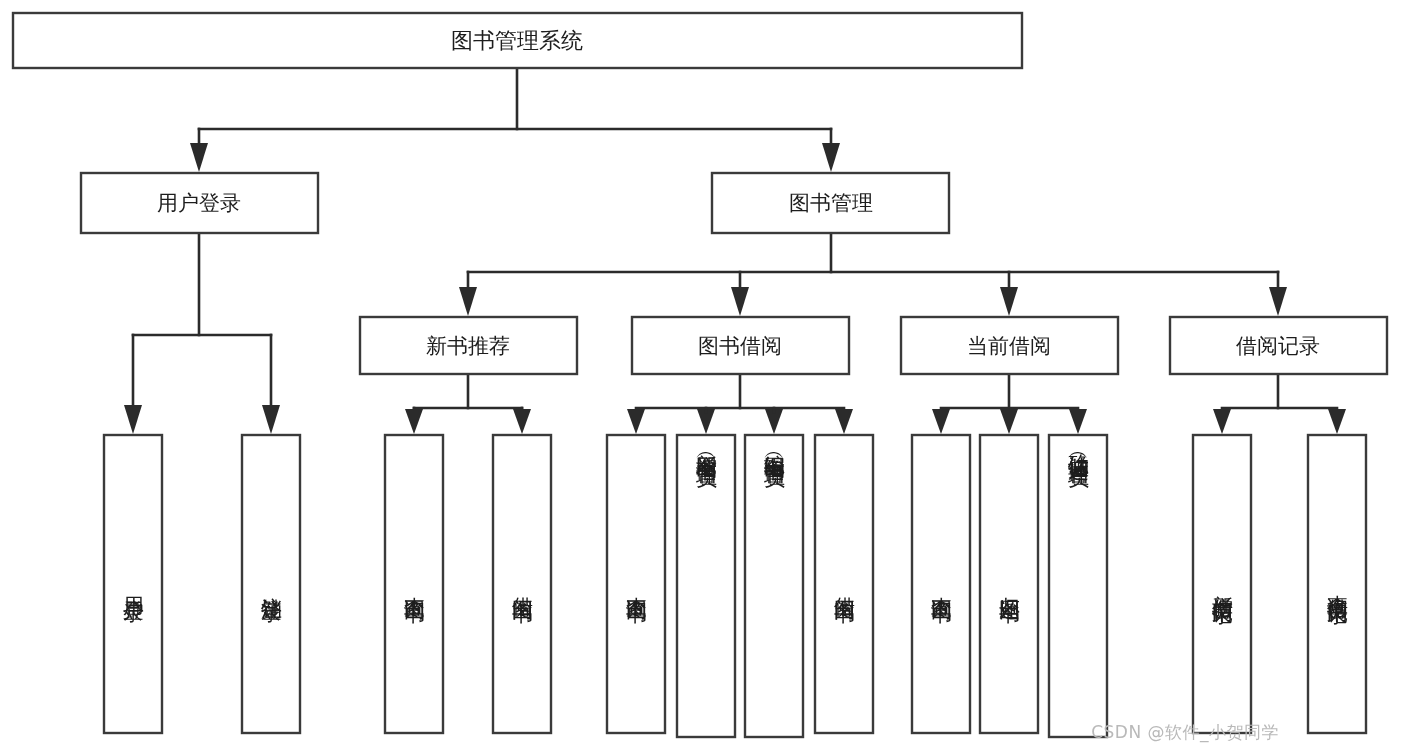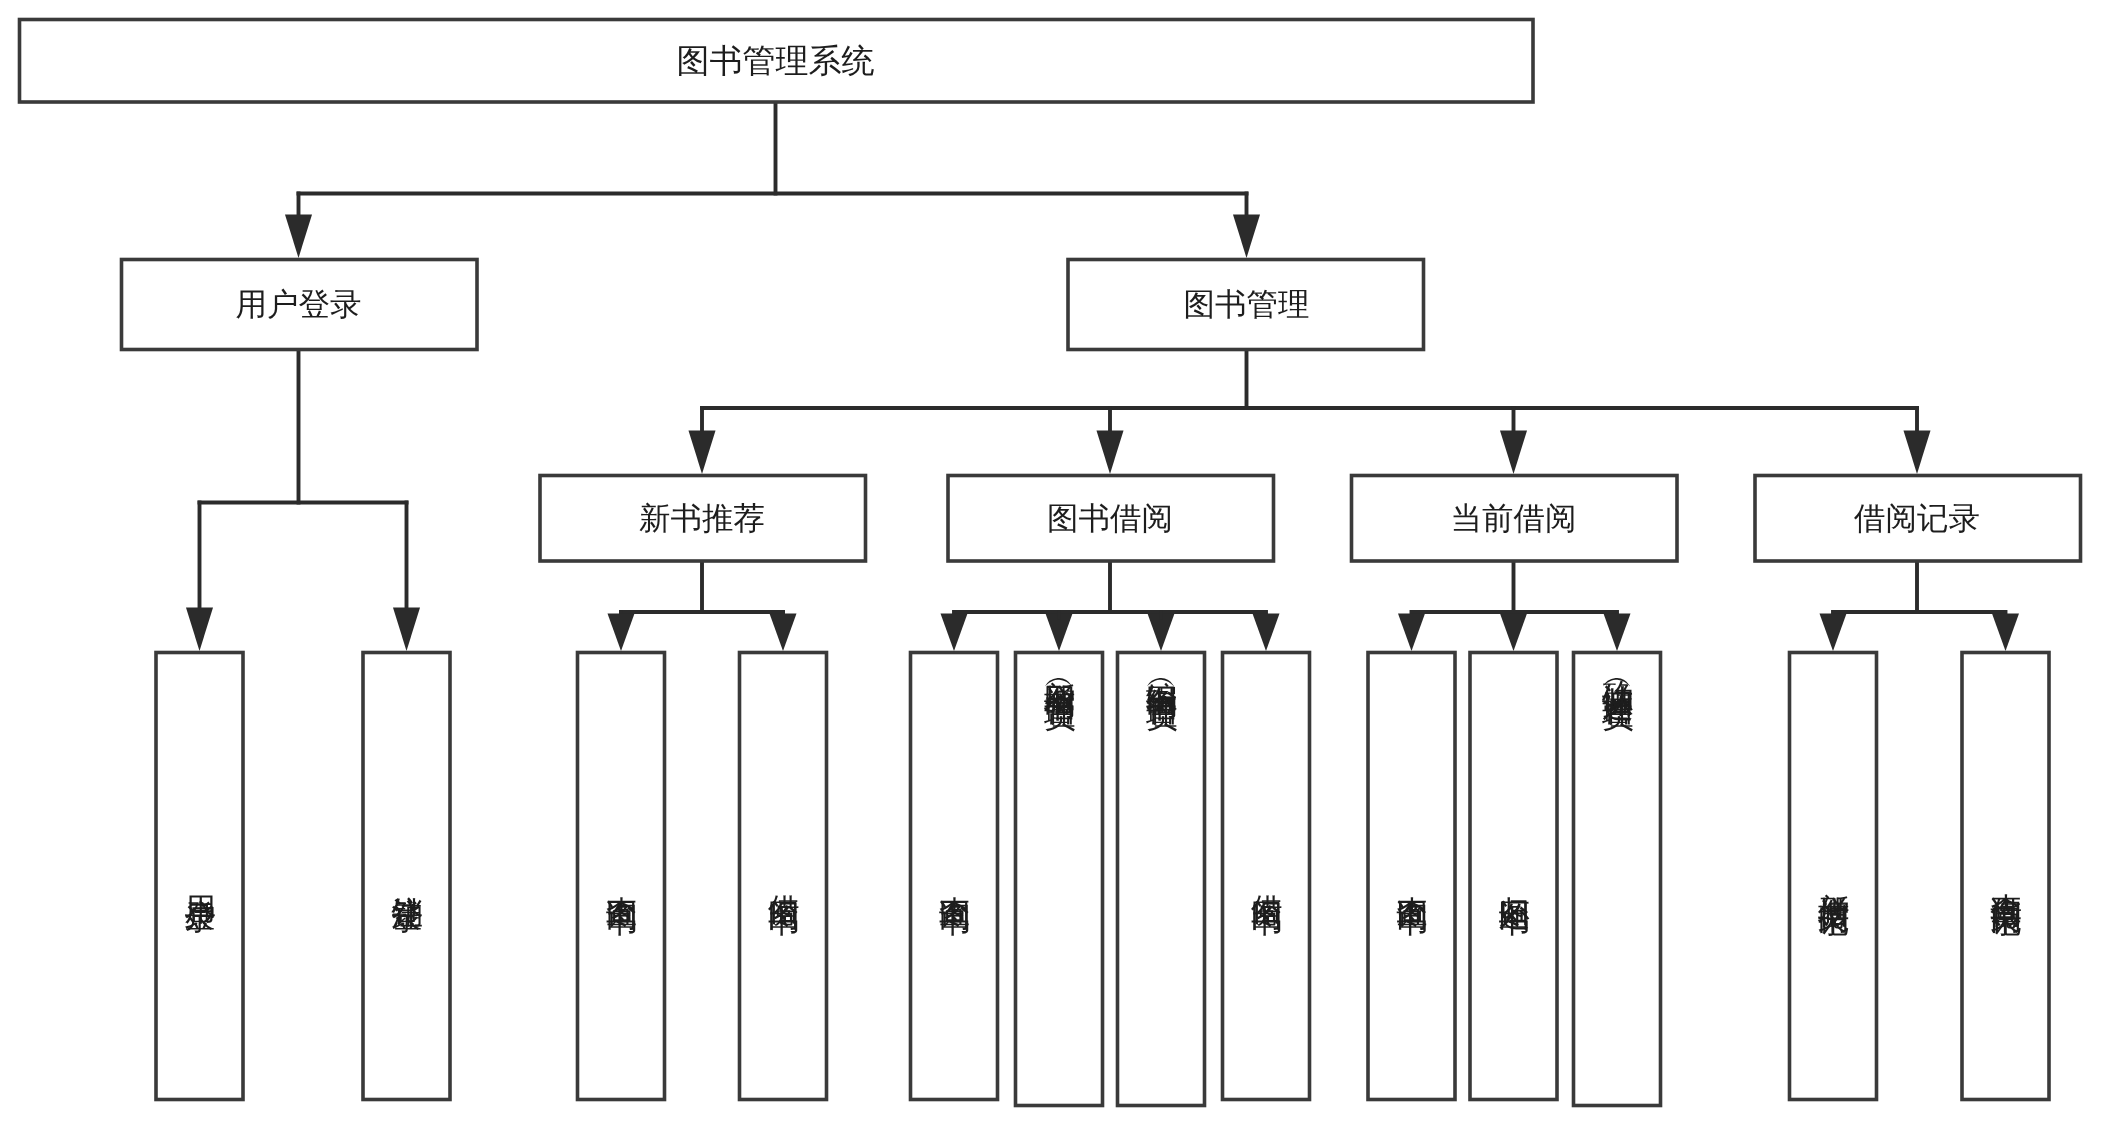--- a/index.html
+++ b/index.html
@@ -222,13 +222,14 @@
     <span class="v-label">确认归还（管理员）</span>
   </div>
 
   <div class="v-label-wrap" style="left:1193px; top:435px; width:58px; height:298px;">
     <span class="v-label">新增借阅记录</span>
   </div>
   <div class="v-label-wrap" style="left:1308px; top:435px; width:58px; height:298px;">
     <span class="v-label">查询借阅记录</span>
   </div>
 
+  <div class="watermark">CSDN @软件_小贺同学</div>
 </div>
 
 </body></html>

